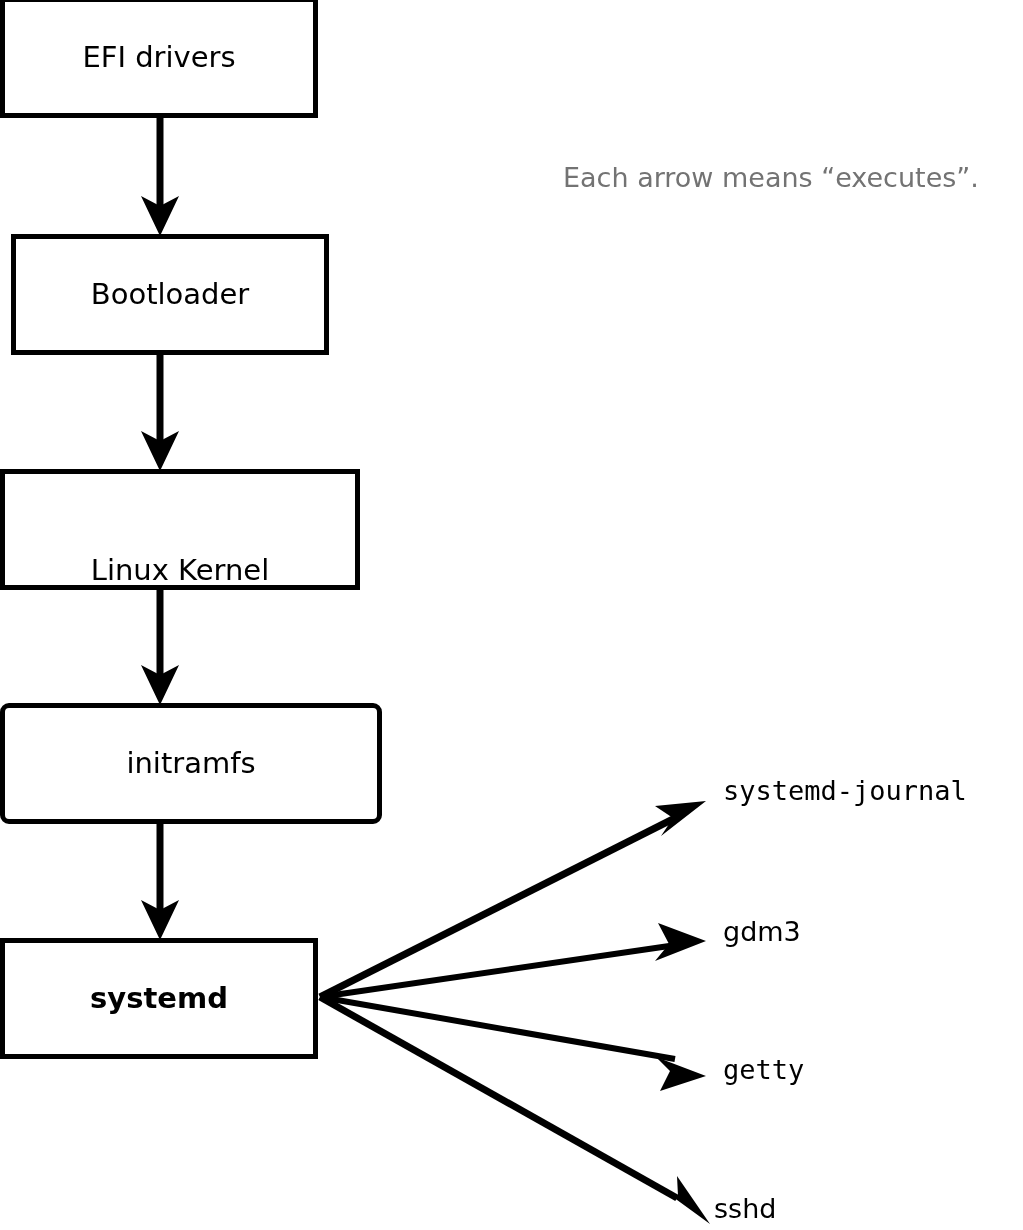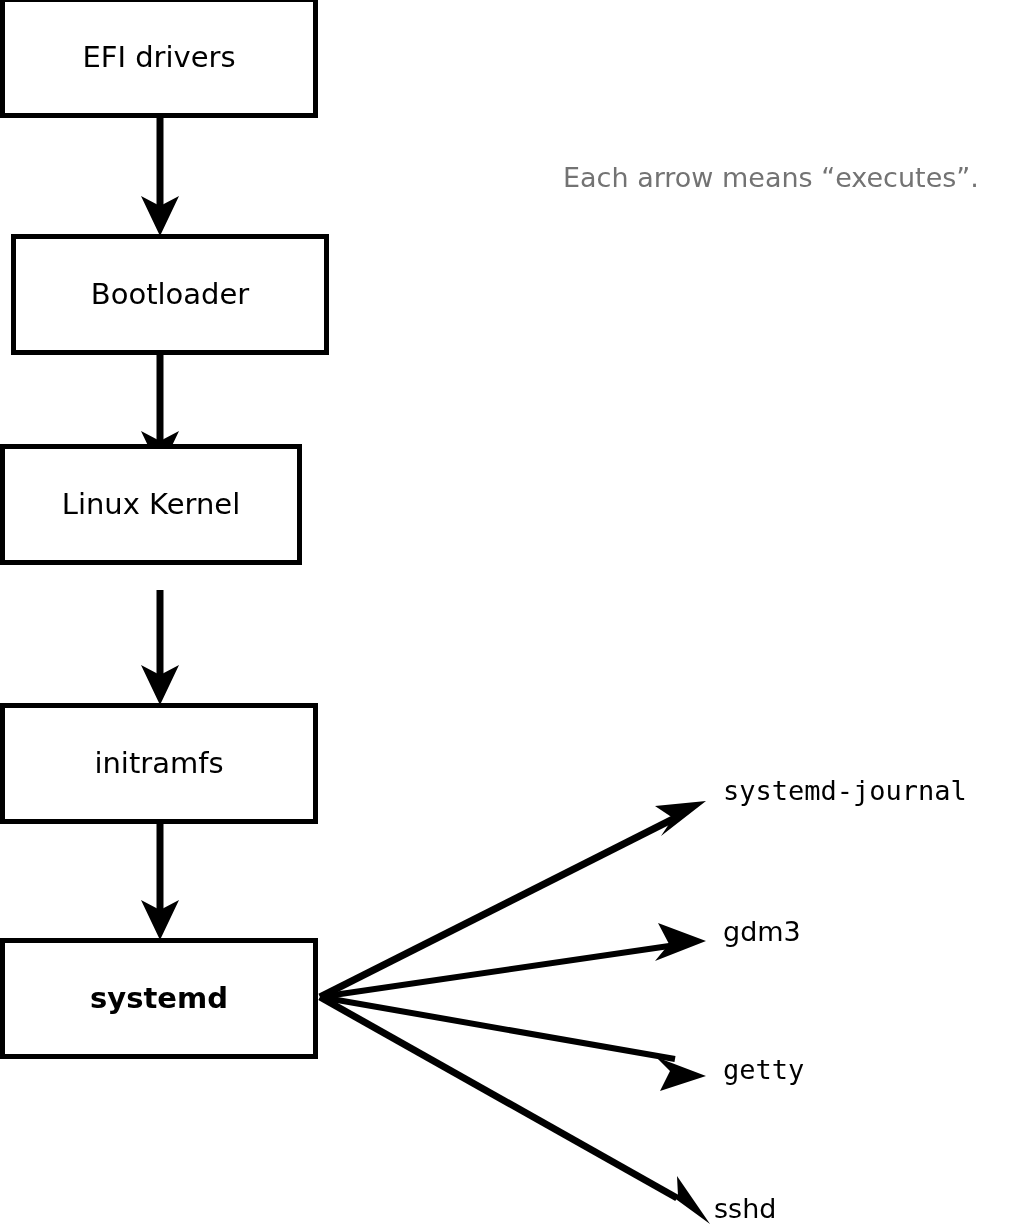--- a/index.html
+++ b/index.html
@@ -119,25 +119,25 @@
   </svg>
 
   <div class="stage-box" style="left:0px; top:-3px; width:318px; height:121px;">
     <span class="stage-box-label">EFI drivers</span>
   </div>
 
   <div class="stage-box" style="left:11px; top:234px; width:318px; height:121px;">
     <span class="stage-box-label">Bootloader</span>
   </div>
 
-  <div class="stage-box" style="left:0px; top:444px; width:302px; height:121px;">
+  <div class="stage-box" style="left:0px; top:469px; width:360px; height:121px;align-items:flex-end;">
     <span class="stage-box-label">Linux Kernel</span>
   </div>
 
-  <div class="stage-box" style="left:0px; top:703px; width:318px; height:121px;">
+  <div class="stage-box" style="left:0px; top:703px; width:382px; height:121px;border-radius:9px;">
     <span class="stage-box-label">initramfs</span>
   </div>
 
   <div class="stage-box" style="left:0px; top:938px; width:318px; height:121px;font-weight:bold;">
     <span class="stage-box-label">systemd</span>
   </div>
 
   <div class="caption" style="left:563px; top:164px;">Each arrow means “executes”.</div>
 
   <div class="service-label mono" style="left:723px; top:777px;">systemd-journal</div>

